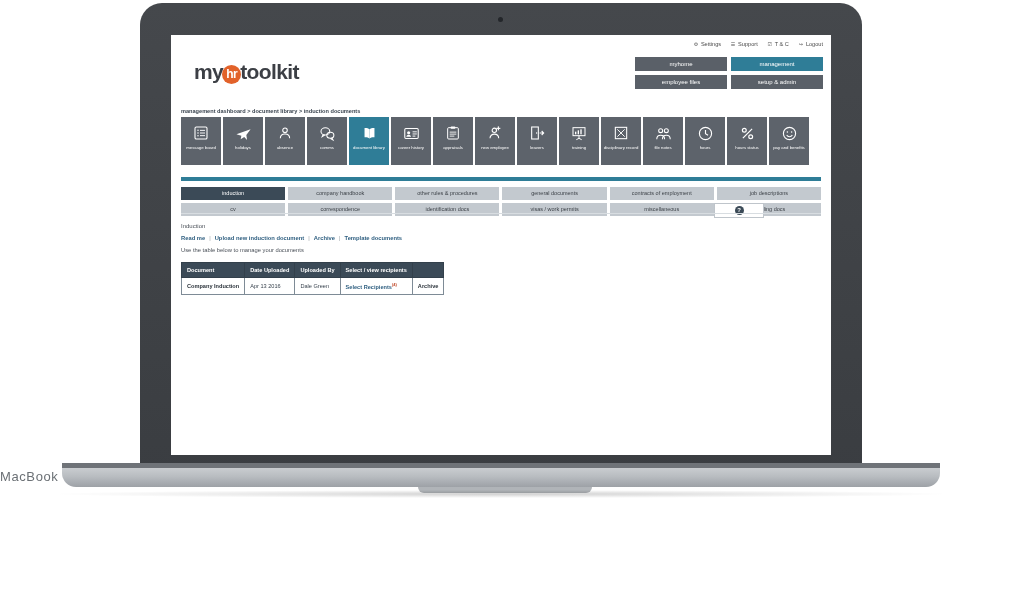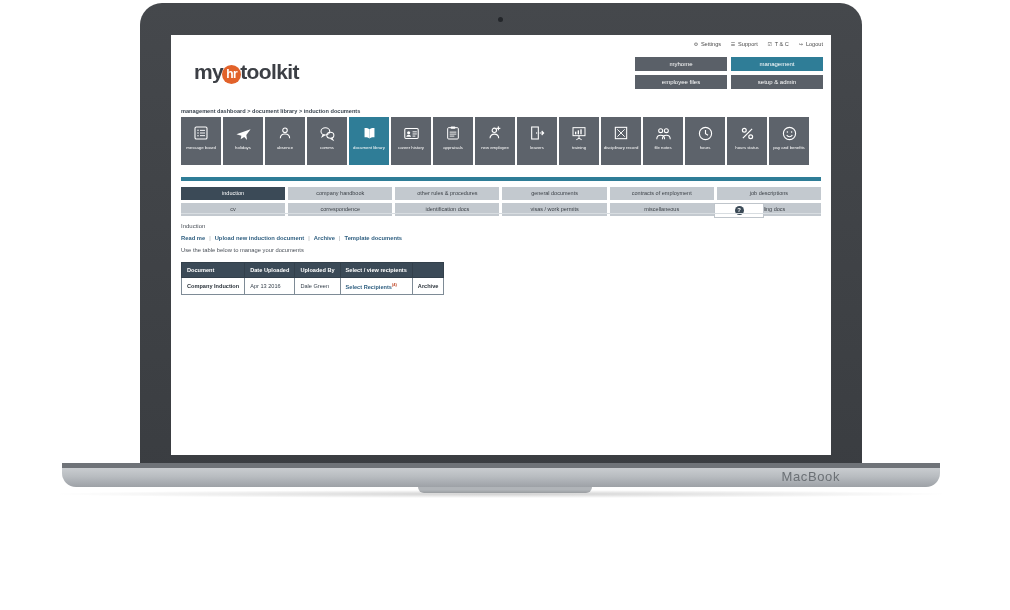--- a/index.html
+++ b/index.html
@@ -56,21 +56,21 @@
     position: absolute;
     left: 418px; top: 487px;
     width: 174px; height: 6px;
     background: #b0b4b8;
     border-radius: 0 0 8px 8px;
   }
   .mb-label {
     position: absolute;
     left: 0; top: 469px;
     width: 840px;
-    text-align: right;
+    text-align: left;
     font-size: 13px;
     color: #6b7075;
     letter-spacing: 0.6px;
   }
   .mb-shadow {
     position: absolute;
     left: 60px; top: 490px;
     width: 882px; height: 8px;
     background: radial-gradient(ellipse at center, rgba(0,0,0,0.18) 0%, rgba(0,0,0,0) 72%);
   }

